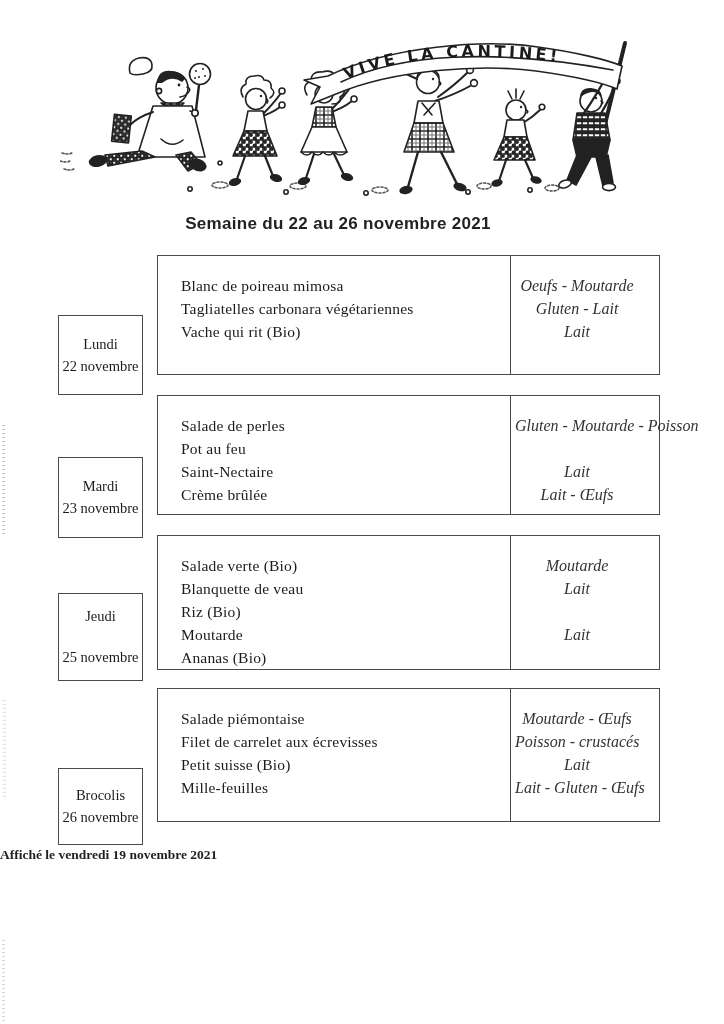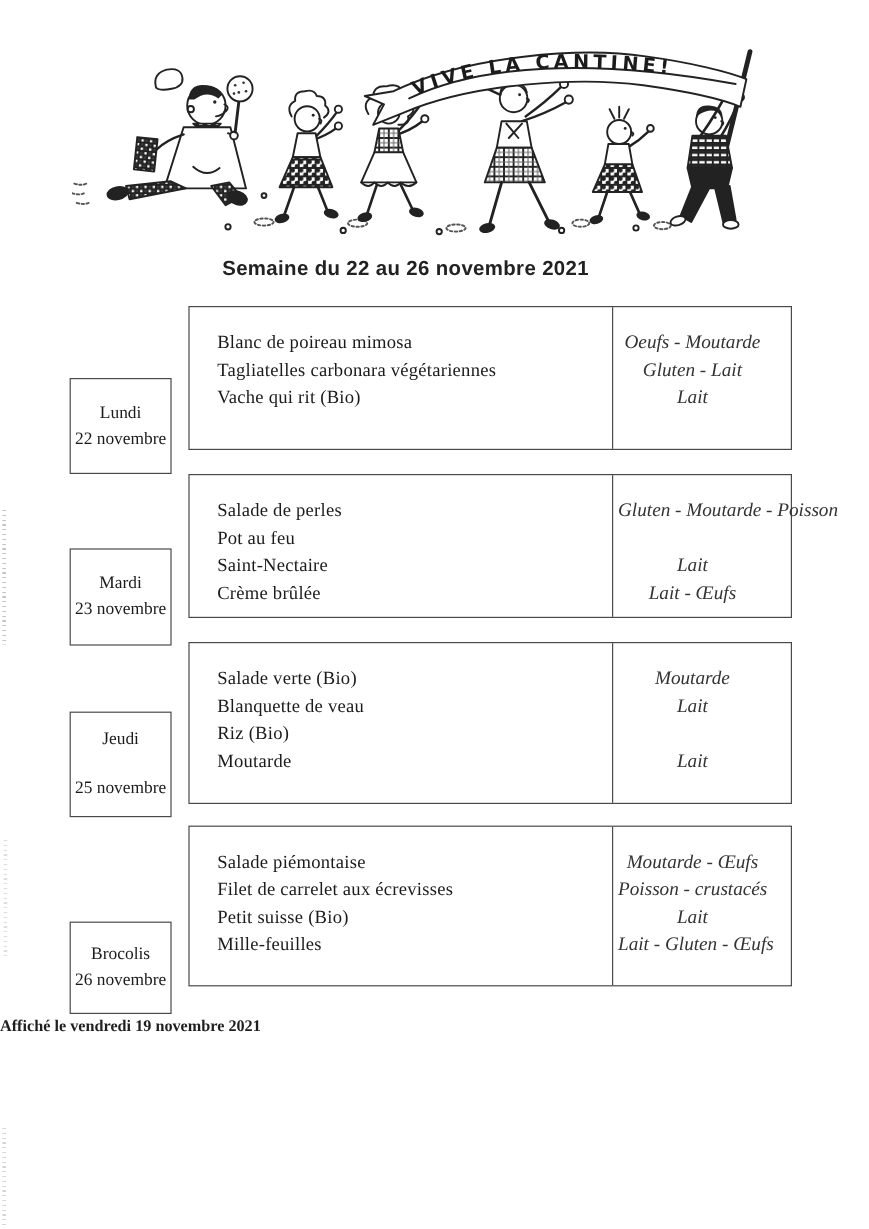--- a/index.html
+++ b/index.html
@@ -286,20 +286,21 @@
       </div>
       <div class="row">
         <div class="dish">Riz (Bio)</div>
         <div class="allergen"></div>
       </div>
       <div class="row">
         <div class="dish">Moutarde</div>
         <div class="allergen">Lait</div>
       </div>
       <div class="row">
+        <div class="dish">Ananas (Bio)</div>
         <div class="allergen"></div>
       </div>
     </div>
   </div>
 
   <div class="date-box" style="top:728px;height:77px;row-gap:1px;">
     <div>Brocolis</div>
     <div>26 novembre</div>
   </div>
   <div class="menu-box" style="top:688px;height:134px;">

